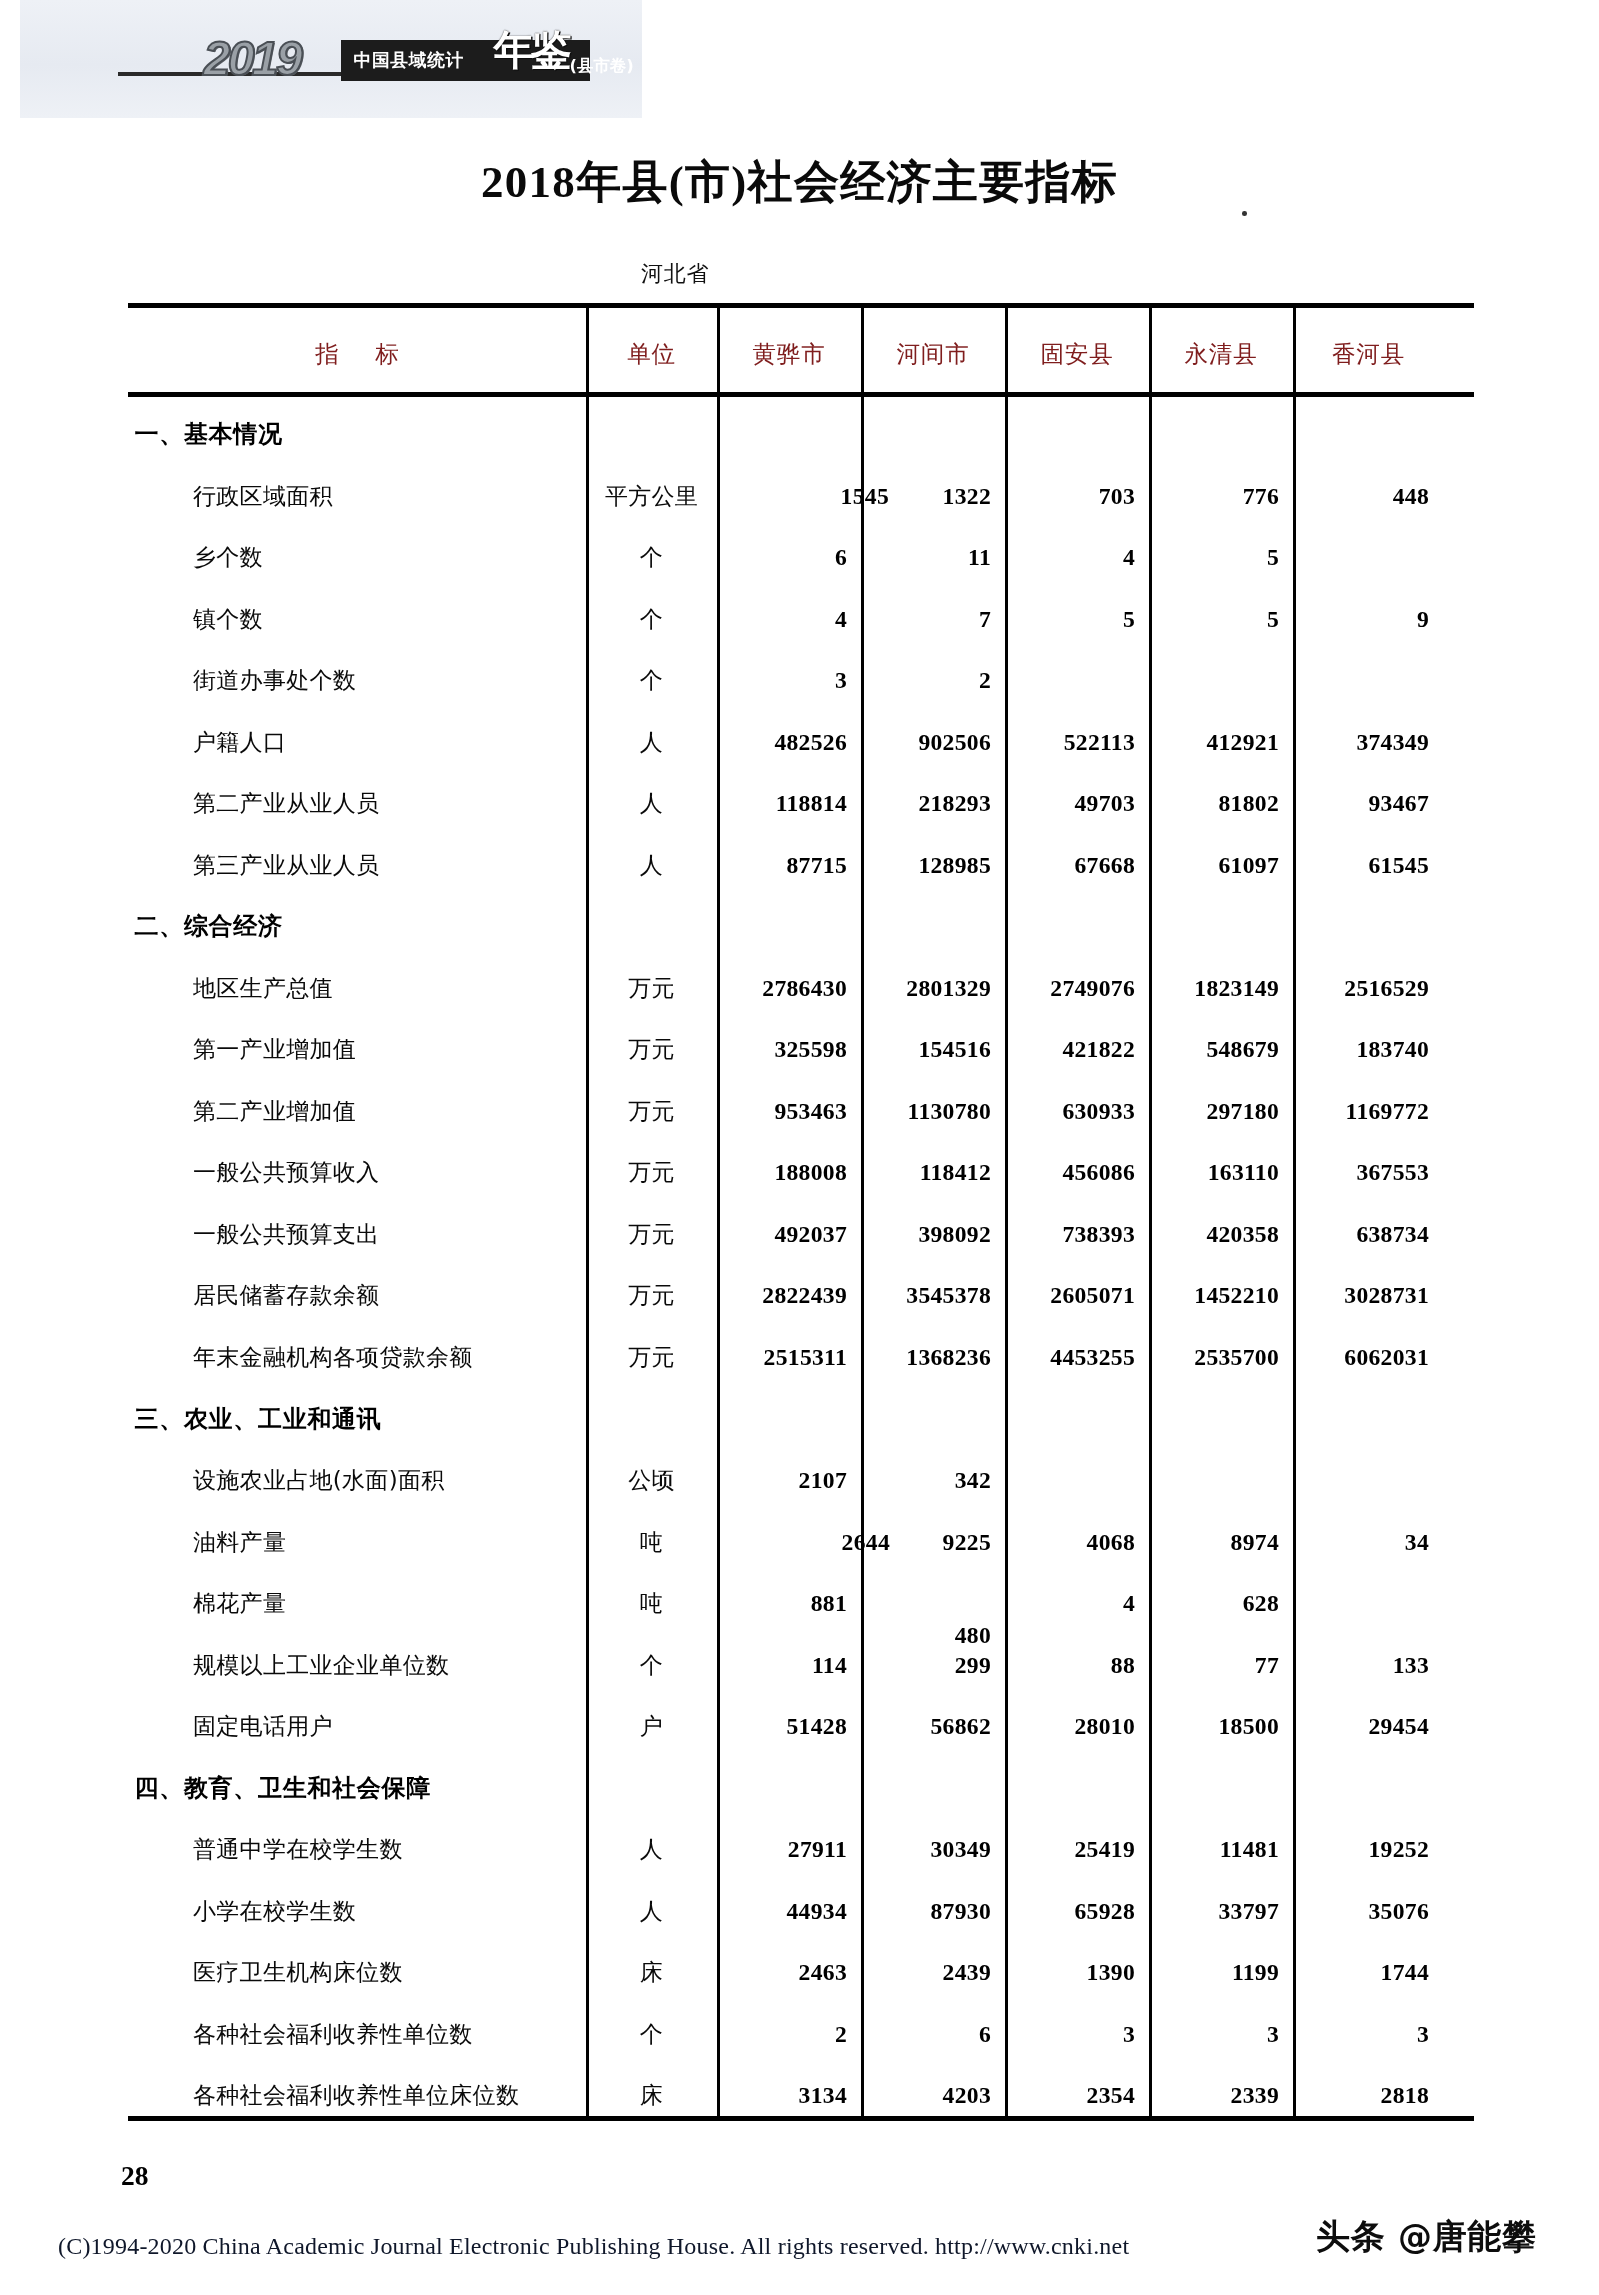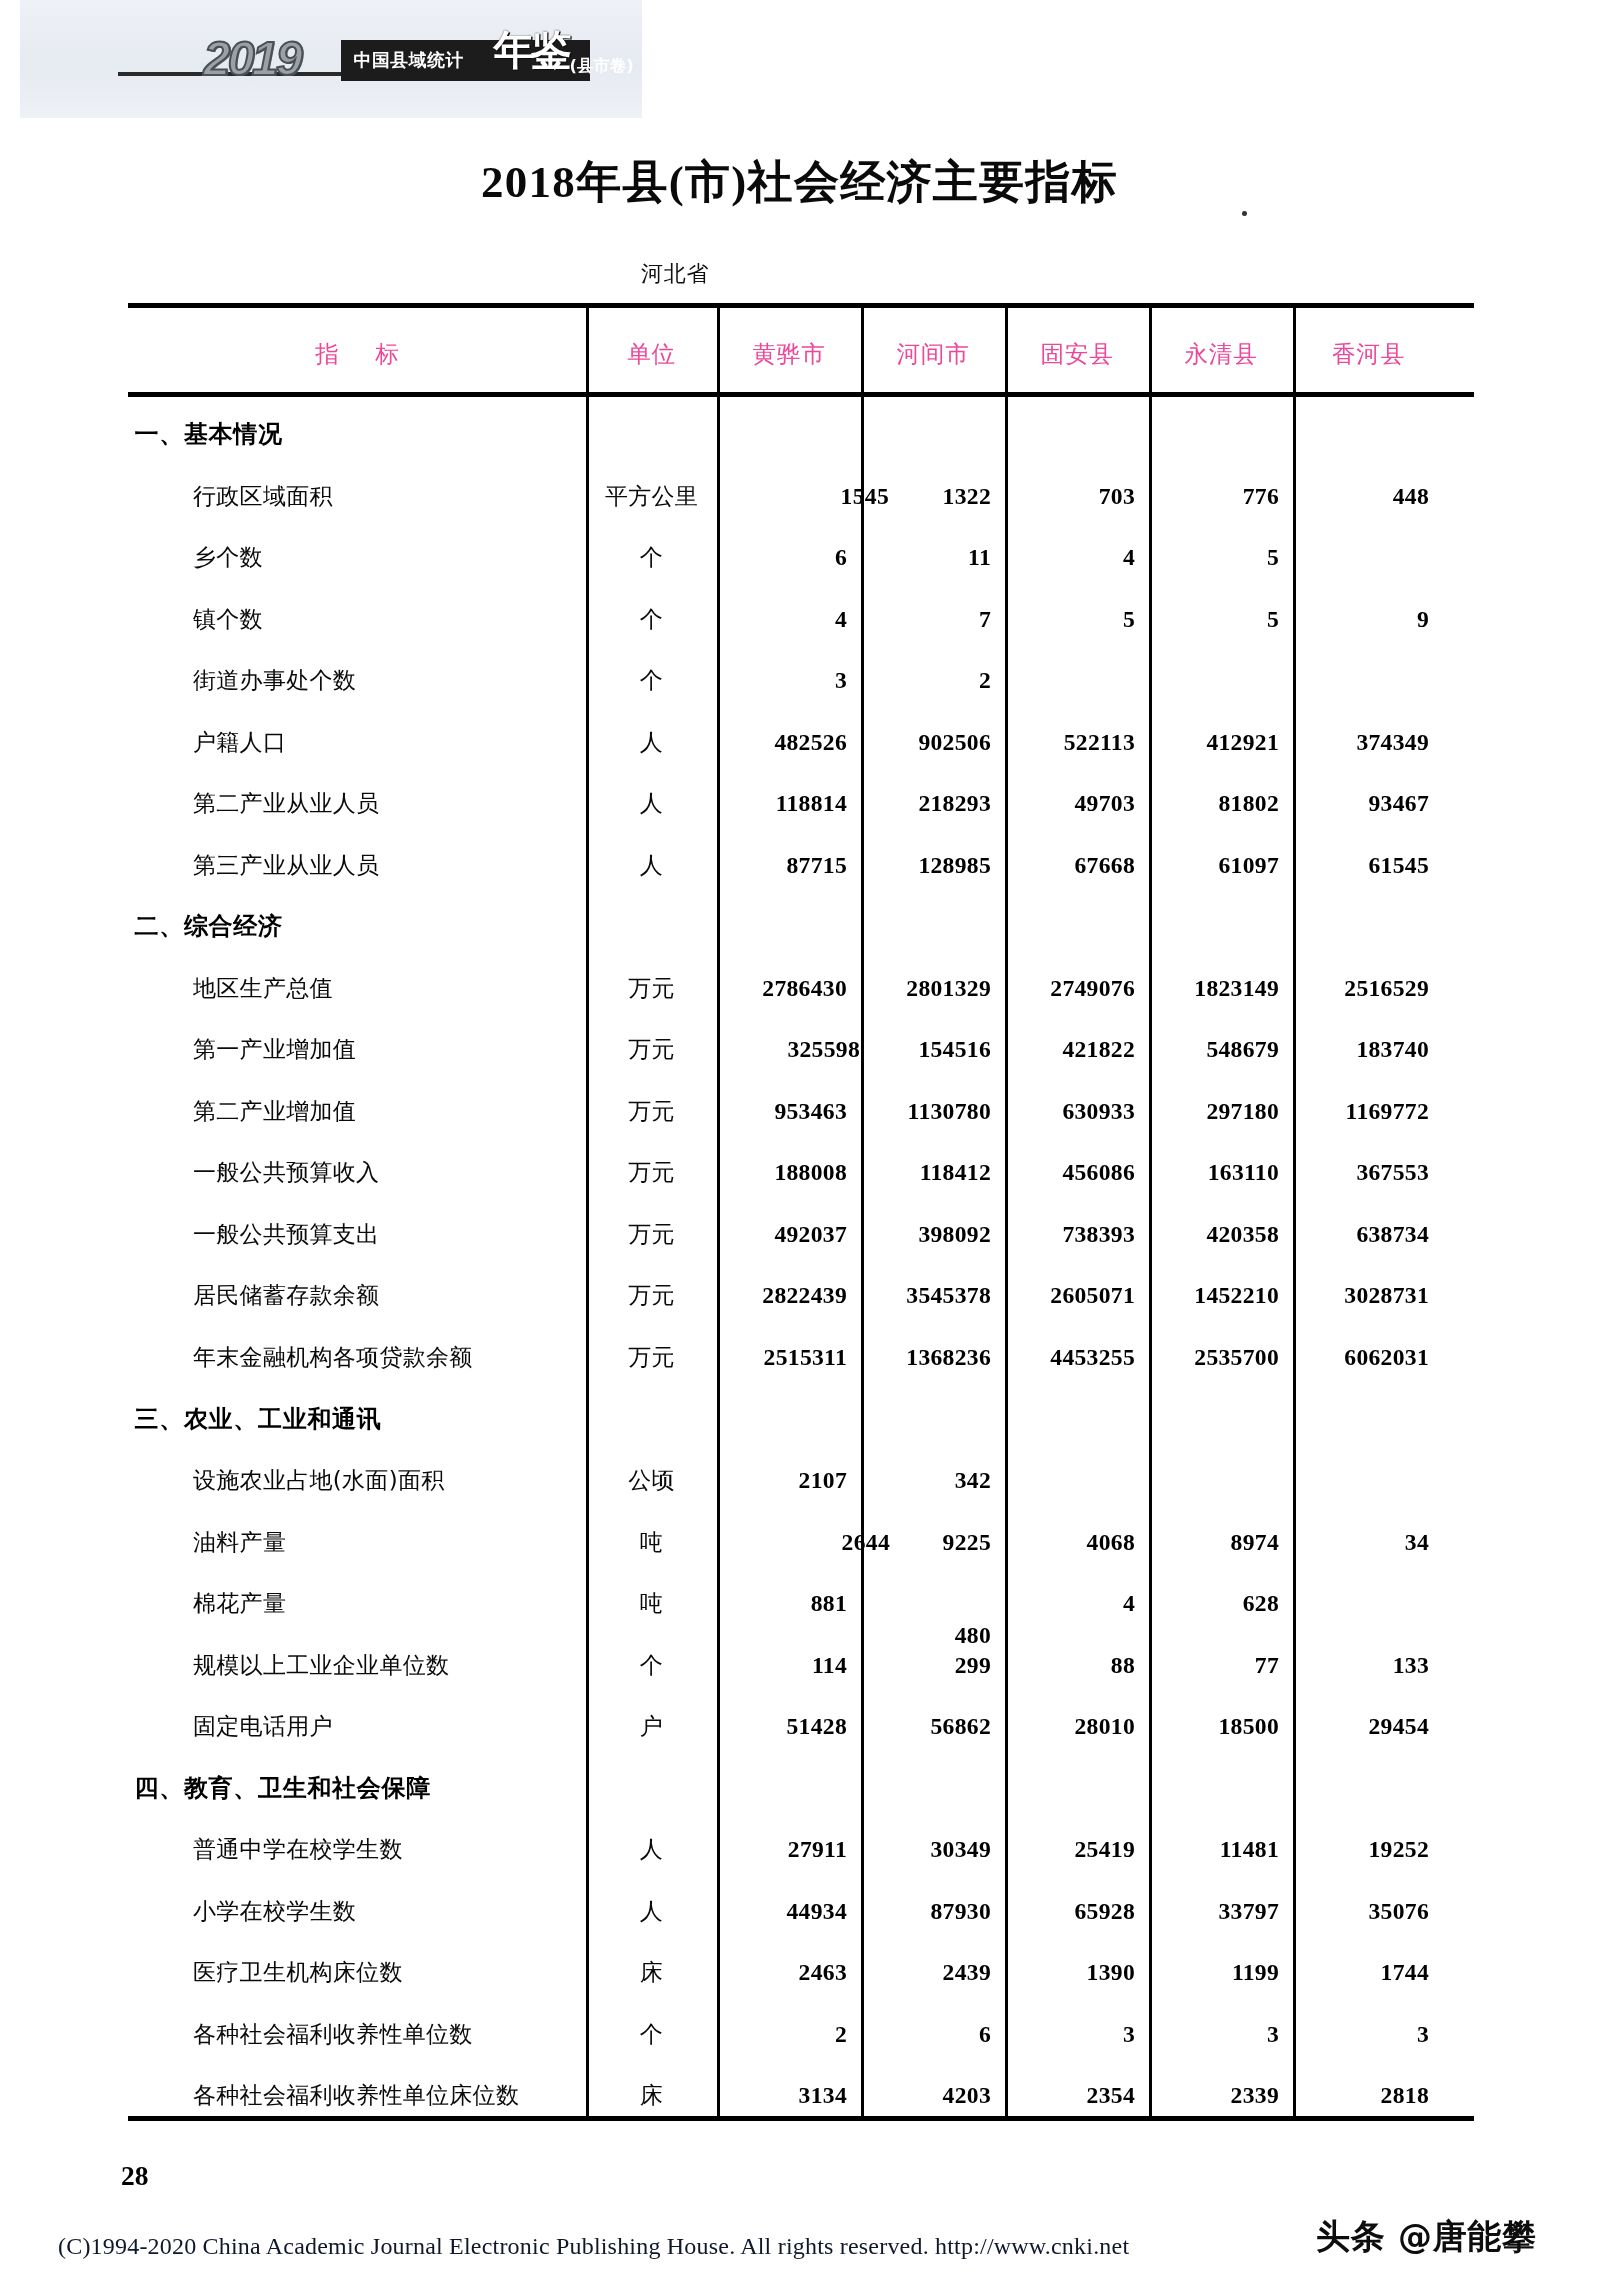--- a/index.html
+++ b/index.html
@@ -164,21 +164,21 @@
 
   
   .col-head {
     position: absolute;
     top: 25px;
     height: 52px;
     line-height: 52px;
     text-align: center;
     font-family: "DejaVu Sans", "Liberation Sans", sans-serif;
     font-size: 23.6px;
-    color: #ec4899;
+    color: #7f1d1d;
     letter-spacing: 0.7px;
   }
   #head-indicator {
     left: 0px;
     width: 458px;
     letter-spacing: 14.4px;
     text-indent: 14.4px;
   }
 
   
@@ -376,21 +376,21 @@
         <div class="unit-cell" style="left: 458px; width: 131px;">万元</div>
         <div class="val-cell" style="left: 589px; width: 130px;">2786430</div>
         <div class="val-cell" style="left: 733px; width: 130px;">2801329</div>
         <div class="val-cell" style="left: 877px; width: 130px;">2749076</div>
         <div class="val-cell" style="left: 1021px; width: 130px;">1823149</div>
         <div class="val-cell" style="left: 1165px; width: 136px;">2516529</div>
       </div>
       <div class="row" style="top: 717px;">
         <div class="item-label">第一产业增加值</div>
         <div class="unit-cell" style="left: 458px; width: 131px;">万元</div>
-        <div class="val-cell" style="left: 589px; width: 130px; padding-left: 13px;">325598</div>
+        <div class="val-cell" style="left: 589px; width: 130px;">325598</div>
         <div class="val-cell" style="left: 733px; width: 130px;">154516</div>
         <div class="val-cell" style="left: 877px; width: 130px;">421822</div>
         <div class="val-cell" style="left: 1021px; width: 130px;">548679</div>
         <div class="val-cell" style="left: 1165px; width: 136px;">183740</div>
       </div>
       <div class="row" style="top: 779px;">
         <div class="item-label">第二产业增加值</div>
         <div class="unit-cell" style="left: 458px; width: 131px;">万元</div>
         <div class="val-cell" style="left: 589px; width: 130px;">953463</div>
         <div class="val-cell" style="left: 733px; width: 130px;">1130780</div>

